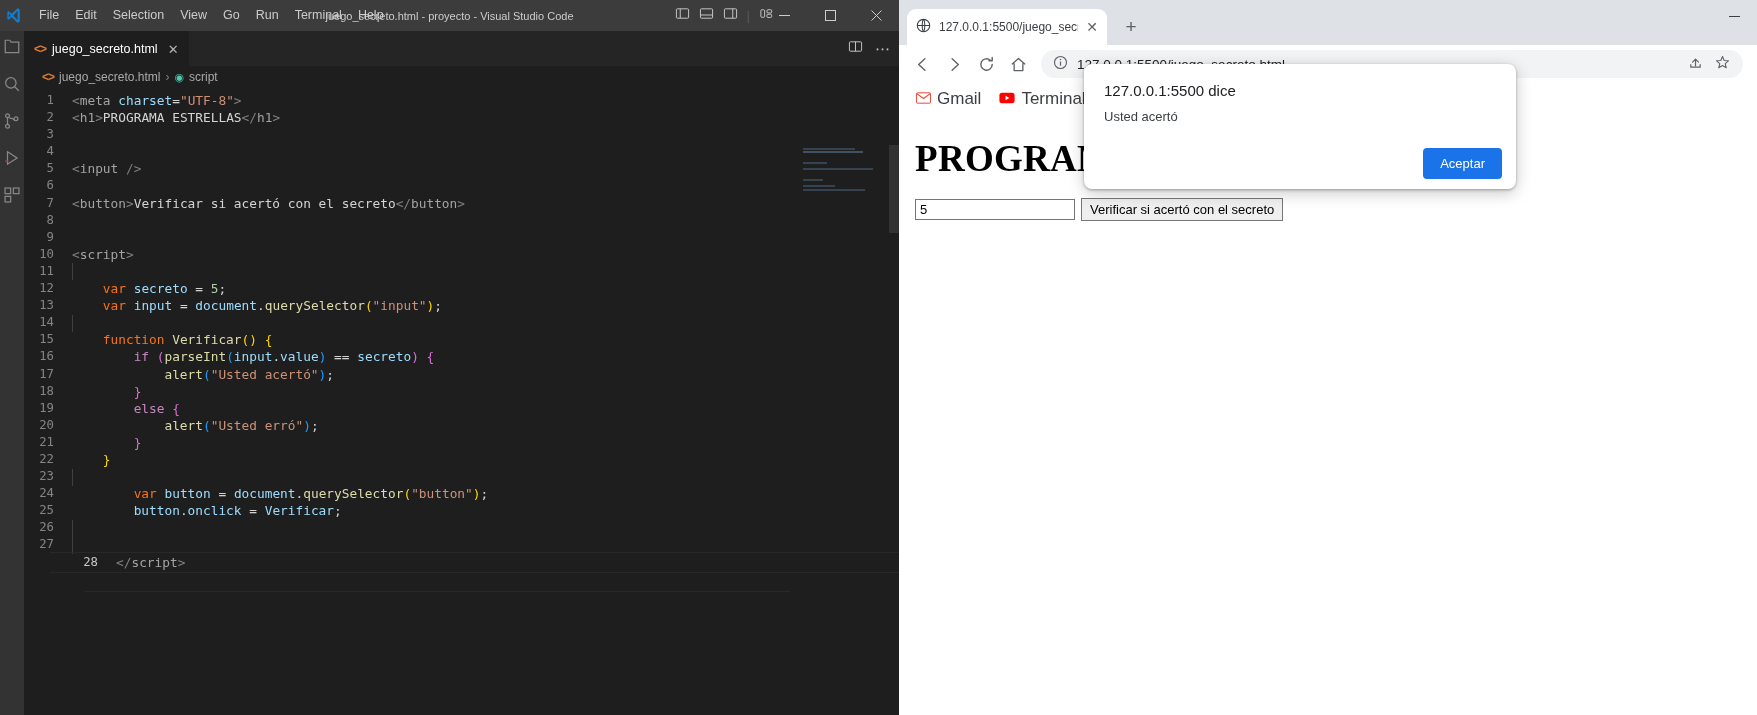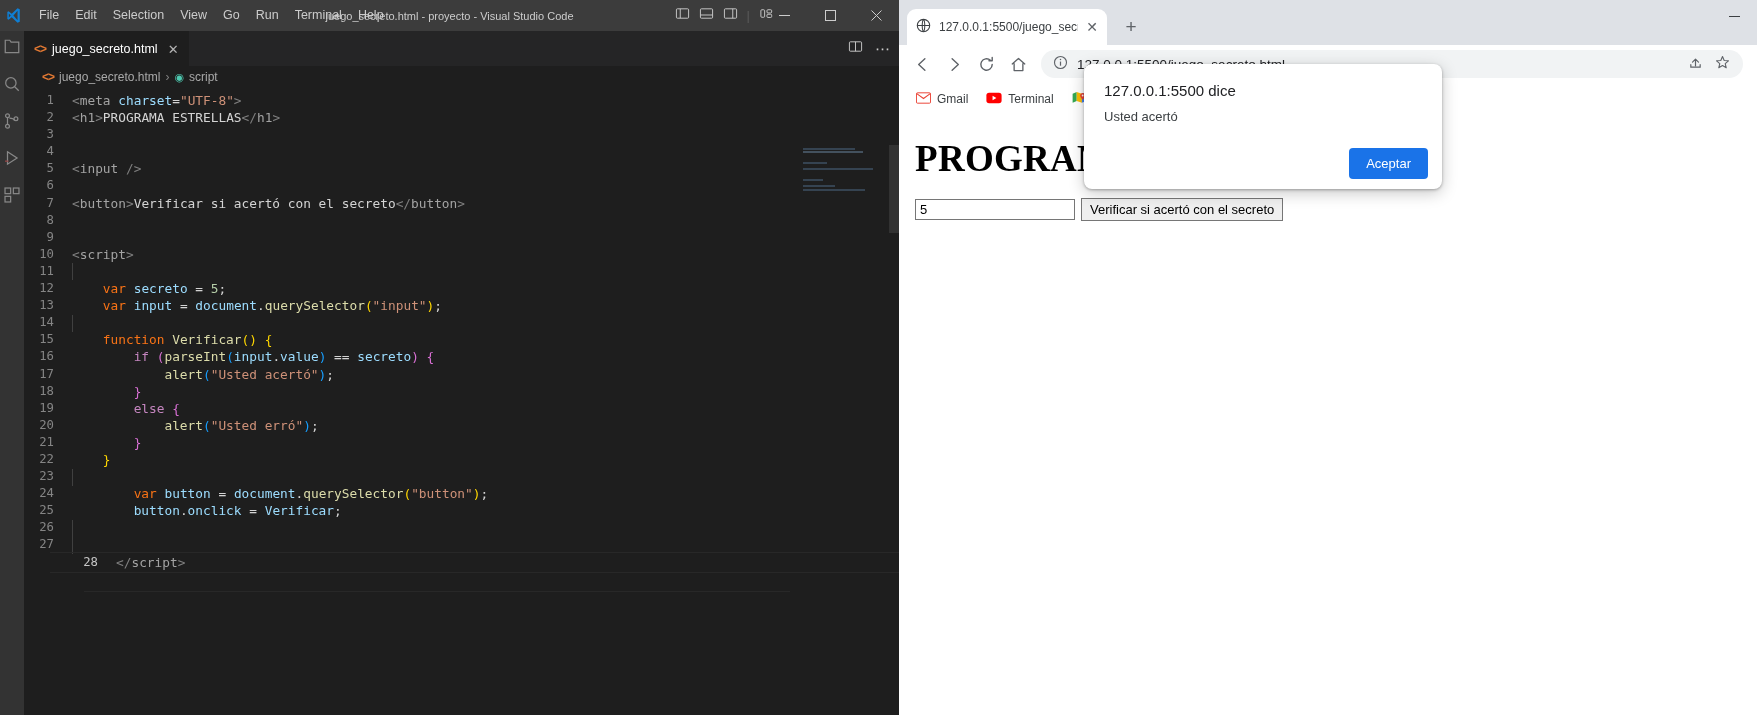--- a/index.html
+++ b/index.html
@@ -170,21 +170,21 @@
   }
   .ch-omnibox {
     flex:1; height:28px; background:#f1f3f4; border-radius:14px;
     display:flex; align-items:center; padding:0 12px; gap:9px; margin:0 6px;
     font-size:13.5px; color:#202124;
   }
   .ch-omni-icons { display:flex; align-items:center; gap:10px; margin-left:auto; }
 
   .ch-bookmarks {
     height:32px; background:#ffffff; display:flex; align-items:center;
-    padding:0 10px; gap:4px; font-size:12px; color:#3c4043;
+    padding:0 10px; gap:4px; font-size:17px; color:#3c4043;
   }
   .bm {
     display:flex; align-items:center; gap:6px; padding:4px 7px; border-radius:4px;
     white-space:nowrap;
   }
   .ch-content {
     position:absolute; left:0; right:0; top:115px; bottom:0; background:#ffffff;
     padding:8px;
   }
   .page-h1 {
@@ -198,21 +198,21 @@
     font-size:13px; padding:0 4px; color:#000; font-family:"Liberation Sans", sans-serif;
   }
   .page-btn {
     height:23px; border:1px solid #767676; background:#efefef;
     font-size:13px; padding:0 8px; color:#000; font-family:"Liberation Sans", sans-serif;
     white-space:nowrap;
   }
 
   
   .js-dialog {
-    position:absolute; left:1084px; top:64px; width:358px; height:125px;
+    position:absolute; left:1084px; top:64px; width:432px; height:125px;
     background:#ffffff; border-radius:8px;
     box-shadow:0 1px 3px rgba(0,0,0,.3), 0 4px 16px rgba(0,0,0,.22);
     z-index:50; overflow:hidden;
   }
   .js-dialog-origin {
     font-size:15px; color:#202124; padding:18px 20px 0 20px;
   }
   .js-dialog-msg {
     font-size:13px; color:#3c4043; padding:10px 20px 0 20px;
   }

